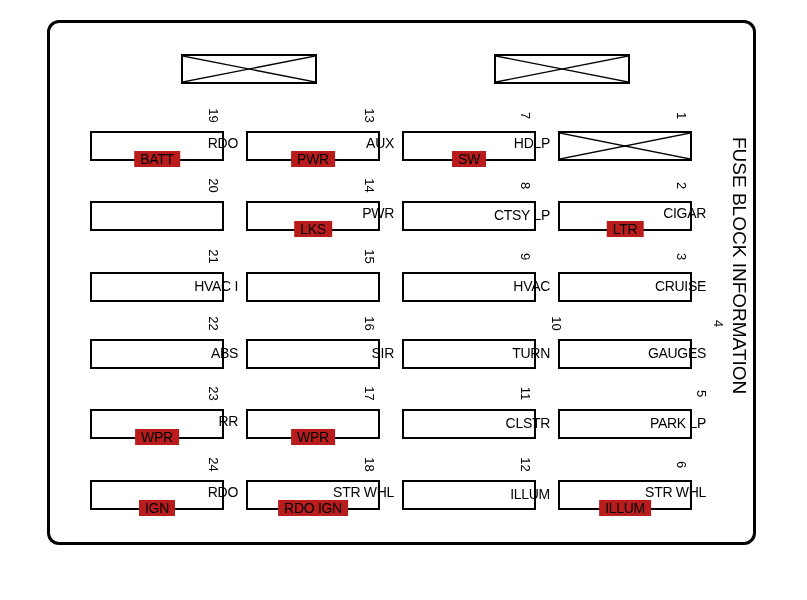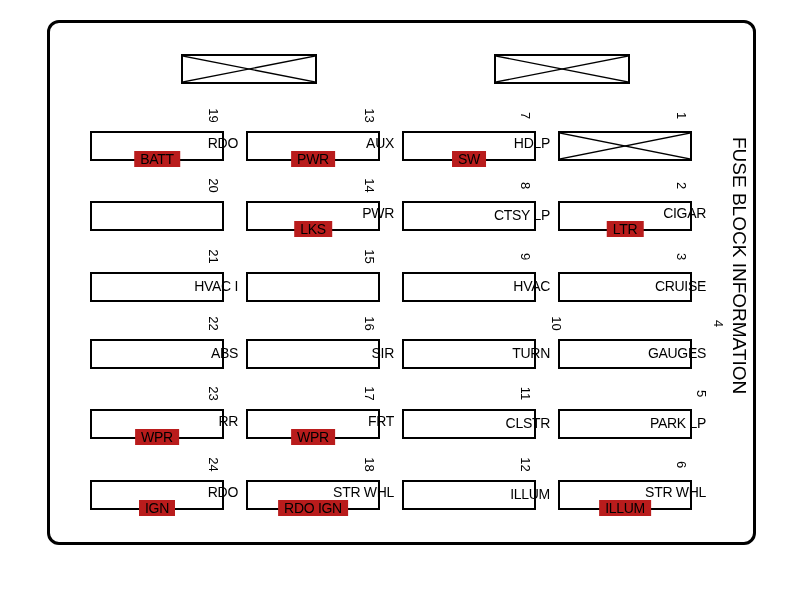--- a/index.html
+++ b/index.html
@@ -93,21 +93,20 @@
       <div class="box"></div>
       <div class="num">15</div>
     </div>
     <div class="fuse single" style="left: 246px; top: 339px;">
       <div class="box"></div>
       <div class="l1">SIR</div>
       <div class="num">16</div>
     </div>
     <div class="fuse double" style="left: 246px; top: 409px;">
       <div class="box"></div>
-      <div class="l1">FRT</div>
       <div class="l2">WPR</div>
       <div class="num">17</div>
     </div>
     <div class="fuse double" style="left: 246px; top: 480px;">
       <div class="box"></div>
       <div class="l1">STR WHL</div>
       <div class="l2">RDO IGN</div>
       <div class="num">18</div>
     </div>
     <div class="fuse double" style="left: 402px; top: 131px;">

